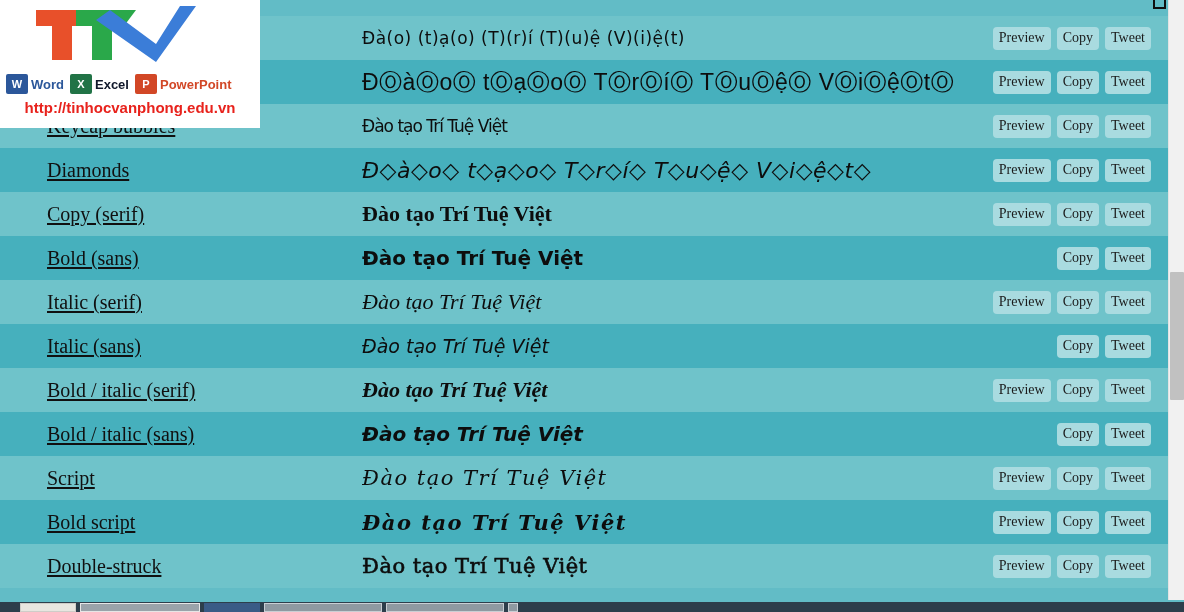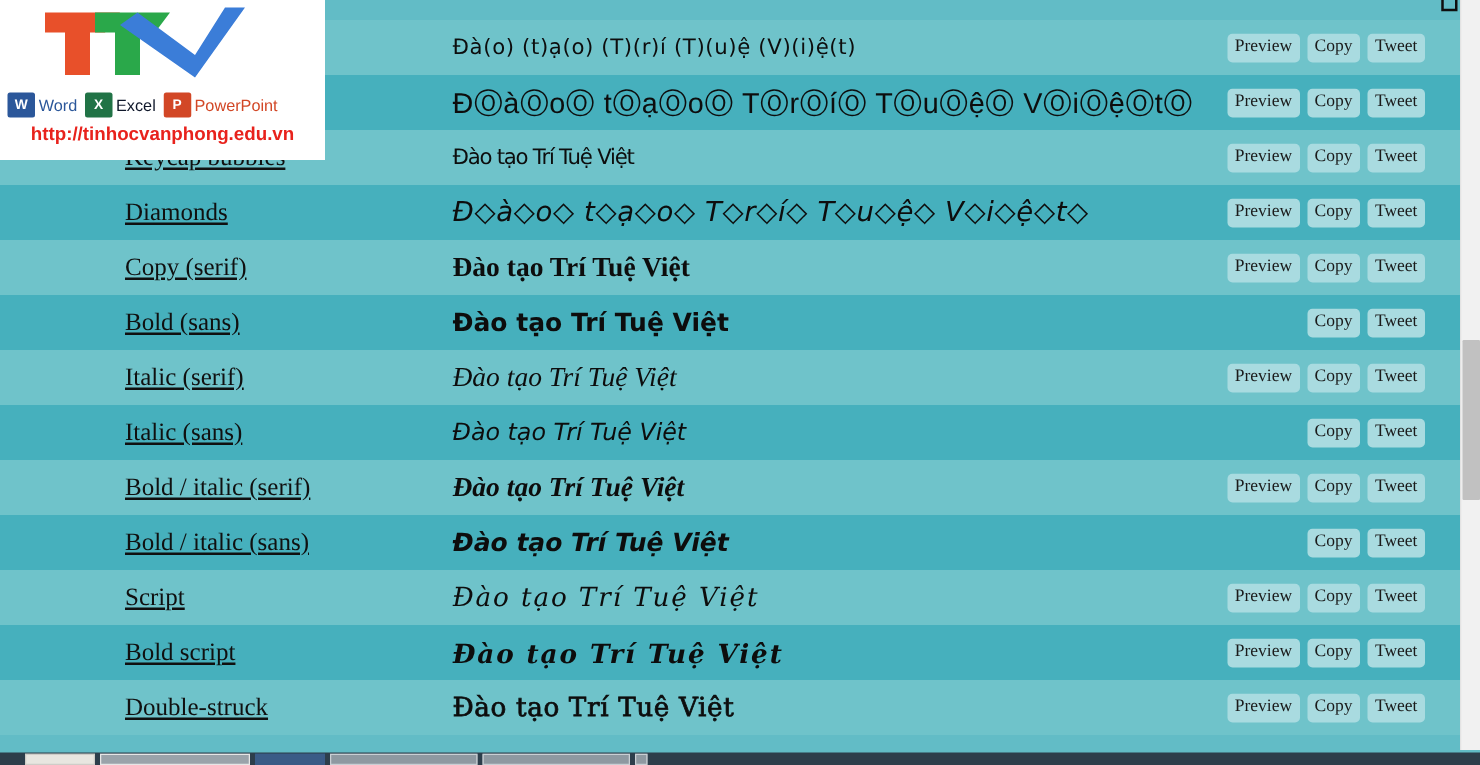--- a/index.html
+++ b/index.html
@@ -35,21 +35,21 @@
     height: 44px;
     width: 1168px;
     padding: 0 0 0 0;
   }
   .row.odd  { background: #6fc3ca; }
   .row.even { background: #46b0bd; }
 
   .name-cell {
     width: 362px;
     flex: 0 0 362px;
-    padding-left: 100px;
+    padding-left: 47px;
     font-size: 20px;
     color: #101010;
     white-space: nowrap;
   }
   .name-cell a {
     color: #101010;
     text-decoration: underline;
     text-underline-offset: 2px;
   }
 
@@ -62,21 +62,21 @@
     padding-right: 8px;
   }
 
   .btn-cell {
     flex: 0 0 160px;
     width: 160px;
     display: flex;
     justify-content: flex-end;
     align-items: center;
     gap: 6px;
-    padding-right: 28px;
+    padding-right: 17px;
   }
 
   .btn {
     display: inline-block;
     background: #a9dbe0;
     border: none;
     border-radius: 4px;
     color: #1b1b1b;
     font-family: "Liberation Serif", serif;
     font-size: 14px;
@@ -151,21 +151,21 @@
     font-family: "Liberation Sans", sans-serif;
     font-size: 11px;
     font-weight: bold;
     display: flex;
     align-items: center;
     justify-content: center;
   }
   .app-name {
     font-family: "Liberation Sans", sans-serif;
     font-size: 13px;
-    font-weight: normal;
+    font-weight: bold;
   }
   #wm-url {
     position: absolute;
     left: 0; top: 99px;
     width: 260px;
     text-align: center;
     color: #e8221c;
     font-family: "Liberation Sans", sans-serif;
     font-weight: bold;
     font-size: 15px;

